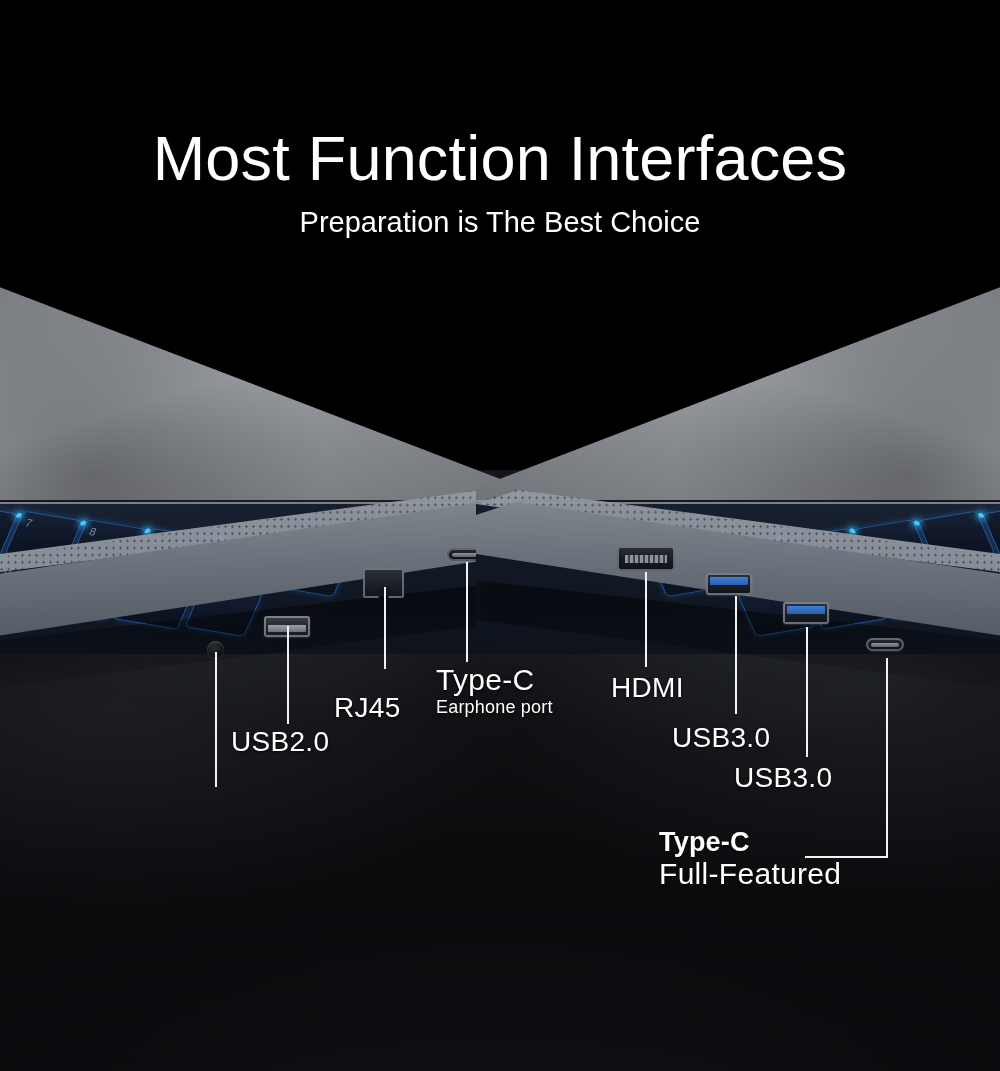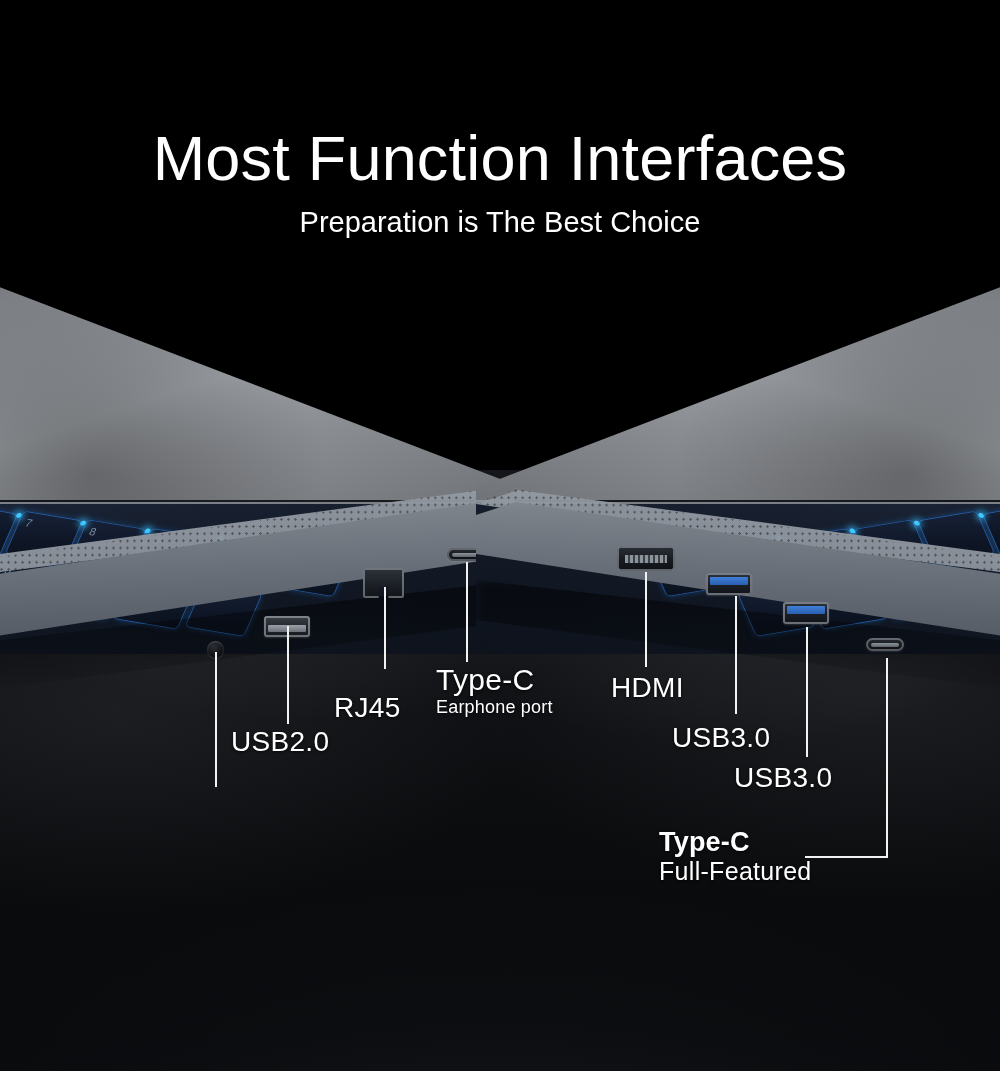--- a/index.html
+++ b/index.html
@@ -321,19 +321,19 @@
 
   <div class="lead" style="left:806px;top:627px;height:130px;"></div>
   <div class="lbl l28" style="left:734px;top:762px;">
     <span class="big">USB3.0</span>
   </div>
 
   <div class="lead" style="left:886px;top:658px;height:200px;"></div>
   <div class="lead-h" style="left:805px;top:856px;width:83px;"></div>
   <div class="lbl" style="left:659px;top:827px;">
     <span class="bigb">Type-C</span>
-    <span class="big" style="font-size:25px;">Full-Featured</span>
+    <span class="big" style="font-size:30px;">Full-Featured</span>
   </div>
 
   <div class="headline">Most Function Interfaces</div>
   <div class="subhead">Preparation is The Best Choice</div>
 
 </div>
 
 </body></html>

